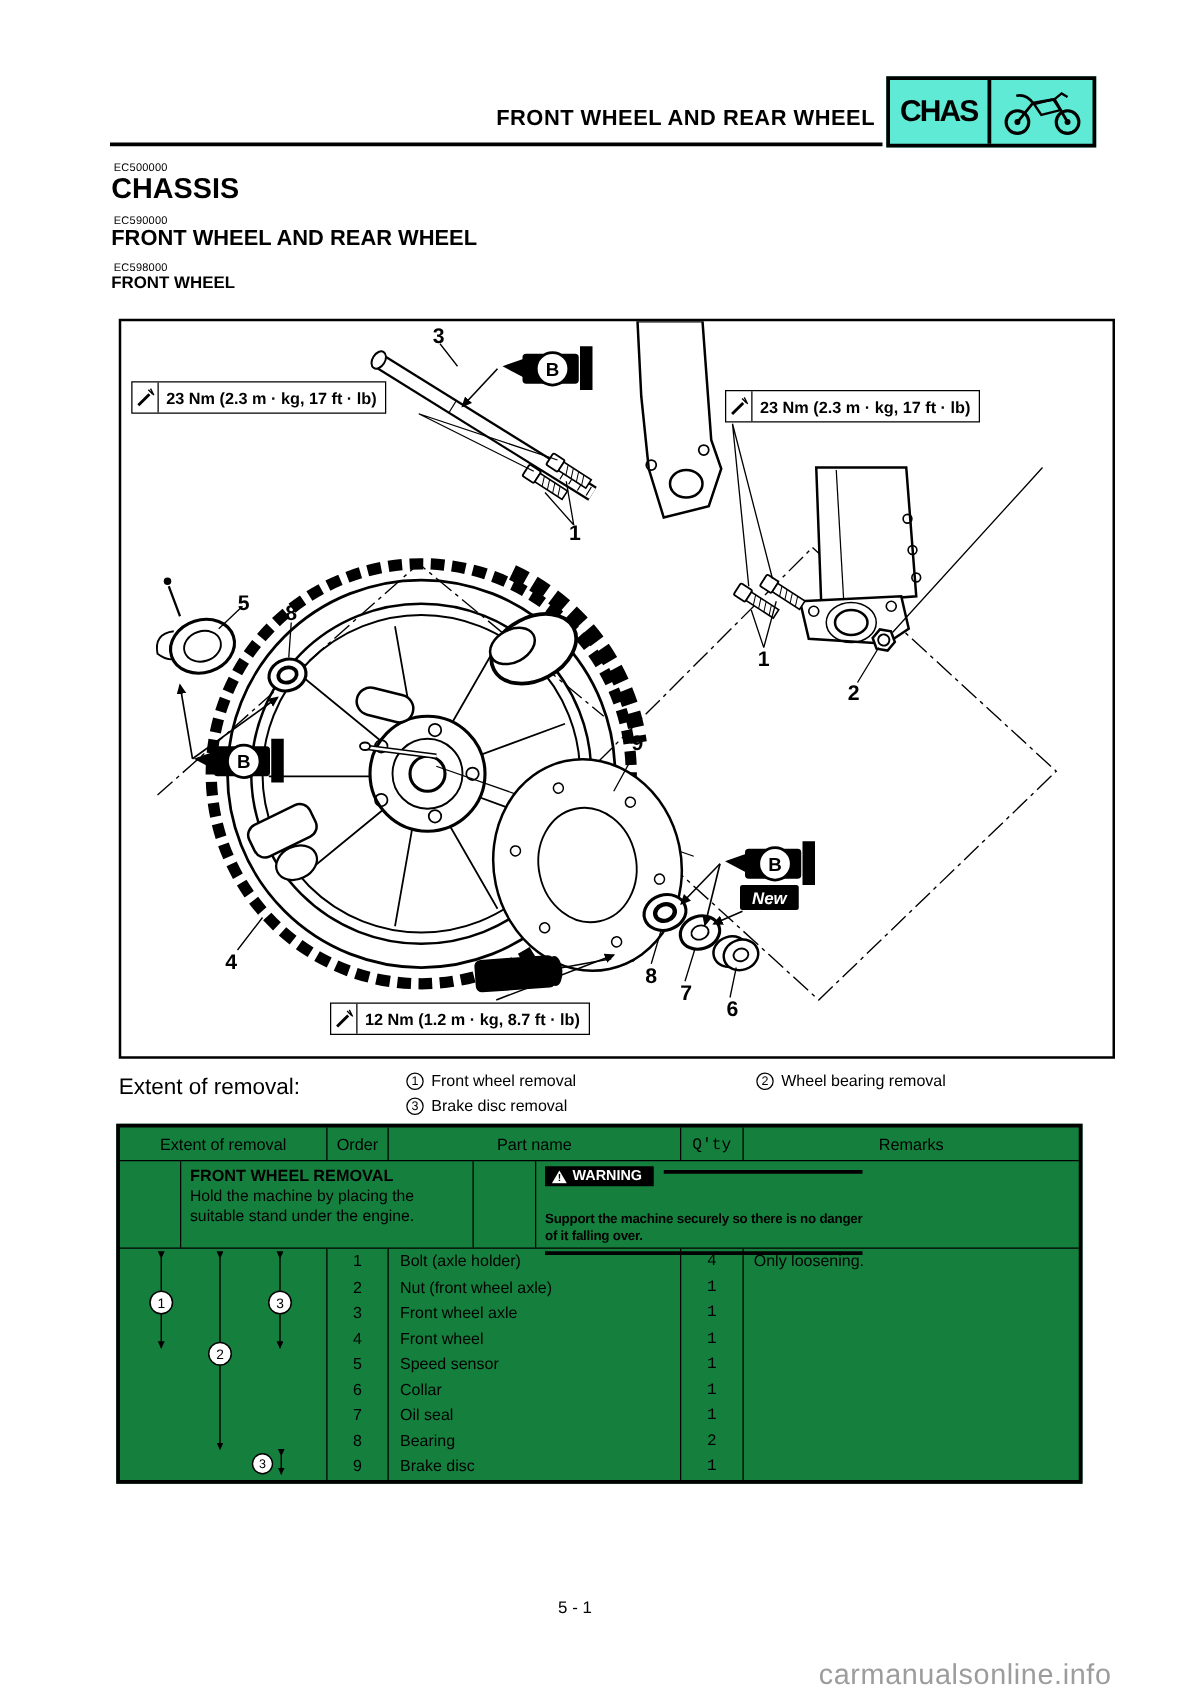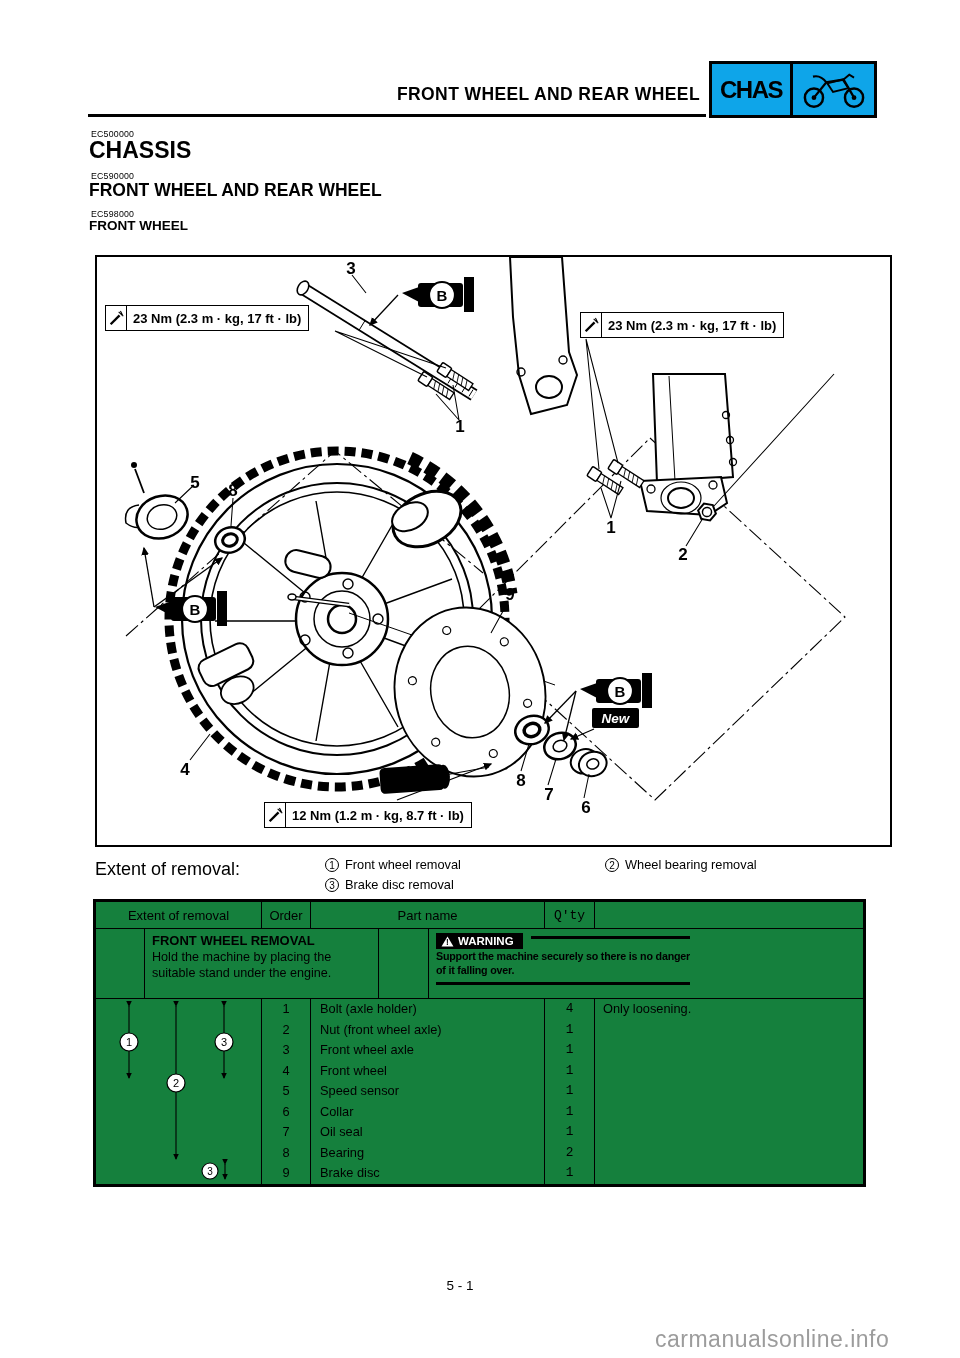--- a/index.html
+++ b/index.html
@@ -3,21 +3,21 @@
 <meta charset="utf-8">
 <style>
   html,body{margin:0;padding:0;}
   body{width:960px;height:1358px;position:relative;background:#fff;color:#000;
        font-family:"Liberation Sans","DejaVu Sans",sans-serif;overflow:hidden;}
   
   .hdr-title{position:absolute;left:0;top:84px;width:700px;text-align:right;
              font-size:17.5px;font-weight:bold;letter-spacing:.4px;}
   .hdr-rule{position:absolute;left:88px;top:114px;width:618px;height:3px;background:#000;}
   .chas-box{position:absolute;left:709px;top:61px;width:168px;height:57px;
-            border:3.2px solid #000;box-sizing:border-box;display:flex;background:#0ea5e9;}
+            border:3.2px solid #000;box-sizing:border-box;display:flex;background:#5eead4;}
   .chas-cell{width:78px;border-right:3px solid #000;display:flex;align-items:center;
              justify-content:center;font-size:24px;font-weight:bold;letter-spacing:-1.5px;}
   .bike-cell{flex:1;display:flex;align-items:center;justify-content:center;}
   
   .ec{position:absolute;left:91px;font-size:8.8px;letter-spacing:.2px;}
   .h-lg{position:absolute;left:89px;font-size:23px;font-weight:bold;}
   .h-md{position:absolute;left:89px;font-size:17.5px;font-weight:bold;}
   .h-sm{position:absolute;left:89px;font-size:13.5px;font-weight:bold;}
   
   .diagram{position:absolute;left:95px;top:255px;width:793px;height:588px;
@@ -53,21 +53,21 @@
   .prep .c1{display:flex;align-items:center;justify-content:center;font-size:12.6px;}
   .prep .c3{padding:4px 7px;}
   .prep-title{font-weight:bold;font-size:13px;}
   .prep-desc{font-size:12.6px;line-height:1.3;margin-top:1px;}
   .prep .c5{padding:4px 7px 2px 7px;}
   .warn-top{display:flex;align-items:center;}
   .warn-badge{background:#000;color:#fff;font-weight:bold;font-size:11.5px;
               padding:2px 9px 2px 5px;display:inline-flex;align-items:center;gap:4px;}
   .warn-rule{flex:1;height:3px;background:#000;margin-left:8px;margin-top:-8px;}
   .warn-text{font-weight:bold;font-size:10.7px;line-height:1.35;text-align:justify;
-             margin-top:0;letter-spacing:-.2px;}
+             margin-top:19px;letter-spacing:-.2px;}
   .warn-bottom{height:3px;background:#000;margin-top:4px;}
   .tbodyr{height:185px;}
   .tbodyr > div{box-sizing:border-box;}
   .tbodyr .c1{position:relative;}
   .bline{height:20.55px;line-height:20.55px;font-size:12.8px;}
   .num .bline{text-align:center;}
   .part .bline{padding-left:9px;}
   .qty .bline{text-align:center;}
   .rem .bline{padding-left:8px;}
   
@@ -335,20 +335,21 @@
   <span class="cnum">3</span>
   <span>Brake disc removal</span>
 </div>
 
 <div class="tbl">
   <div class="trow thead">
     <div class="c1">Extent of removal</div>
     <div class="c2">Order</div>
     <div class="c3">Part name</div>
     <div class="c4">Q'ty</div>
+    <div class="c5">Remarks</div>
   </div>
   <div class="trow prep">
     <div class="c2"></div>
     <div class="c3">
       <div class="prep-title">FRONT WHEEL REMOVAL</div>
       <div class="prep-desc">Hold the machine by placing the suitable stand under the engine.</div>
     </div>
     <div class="c4"></div>
     <div class="c5">
       <div class="warn-top">

